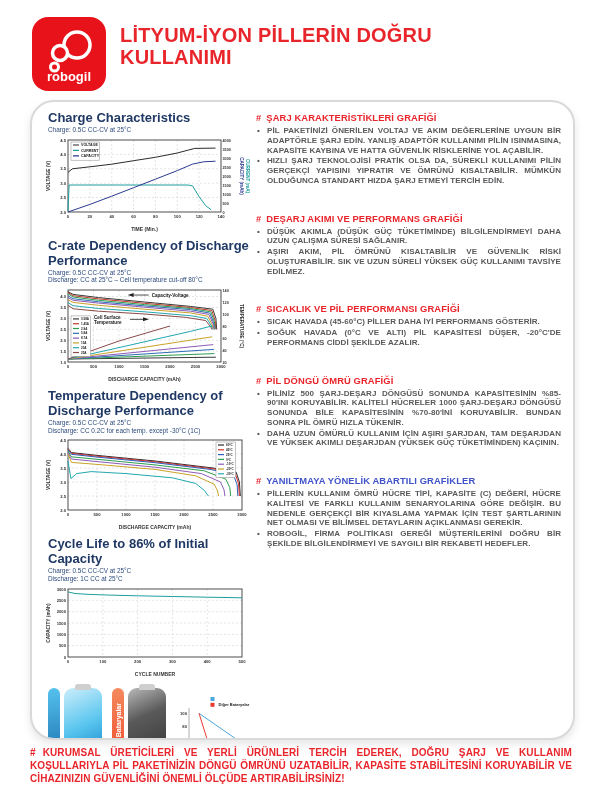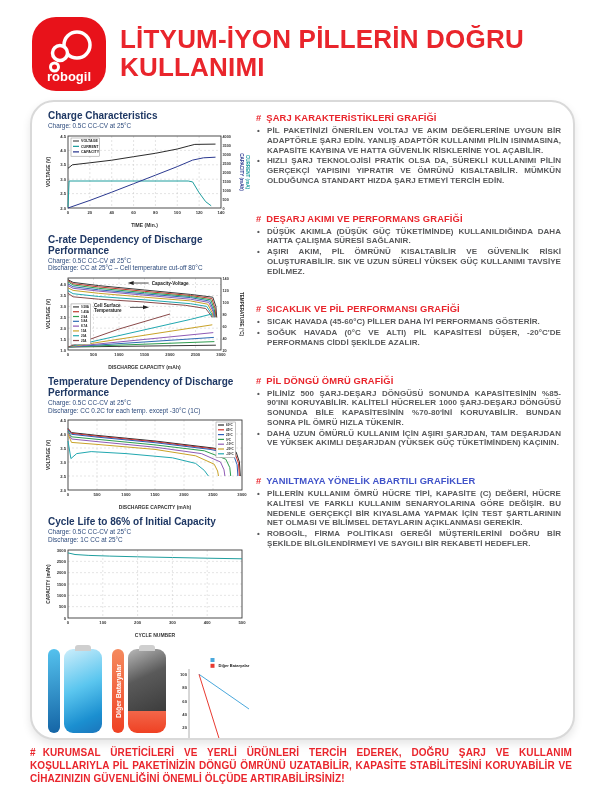--- a/index.html
+++ b/index.html
@@ -3,31 +3,31 @@
 <meta charset="utf-8">
 <style>
   html,body{margin:0;padding:0;background:#ffffff;}
   body{width:600px;height:800px;overflow:hidden;font-family:"Liberation Sans",sans-serif;position:relative;}
   :root{
     --red:#E9252C; --logo_red:#E8121A; --blue_heading:#4053C9; --body_text:#58595B;
     --navy:#1F3864; --sub_navy:#2C4A7C; --card_border:#D9D9D9; --teal:#1F9E9E;
   }
   
   .header{display:flex;align-items:flex-start;padding:17px 20px 0 32px;}
-  .logo{width:74px;height:74px;border-radius:24px;background:var(--logo_red);flex:none;}
-  .title{color:var(--red);font-weight:800;font-size:26px;line-height:1.08;margin:8px 0 0 14px;letter-spacing:.2px;}
+  .logo{width:74px;height:74px;border-radius:16px;background:var(--logo_red);flex:none;}
+  .title{color:var(--red);font-weight:800;font-size:20px;line-height:1.08;margin:8px 0 0 14px;letter-spacing:.2px;}
   
   .card{position:absolute;left:30px;top:100px;width:545px;height:640px;background:#fff;
         border:2px solid var(--card_border);border-radius:24px;box-shadow:0 4px 8px rgba(0,0,0,.10);
         box-sizing:border-box;display:flex;overflow:hidden;}
   .left-col{width:218px;flex:none;padding:8px 0 0 12px;box-sizing:border-box;}
   .right-col{flex:1;padding:10px 12px 0 6px;box-sizing:border-box;}
   
   .chart-block{margin-bottom:5px;}
-  .chart-title{font-size:10px;font-weight:700;color:var(--navy);margin:0 0 1px 4px;}
+  .chart-title{font-size:13px;font-weight:700;color:var(--navy);margin:0 0 1px 4px;}
   .chart-sub{font-size:6.4px;color:var(--sub_navy);margin:0 0 0 4px;line-height:1.2;}
   svg.chart{display:block;margin-top:2px;}
   svg text{font-family:"Liberation Sans",sans-serif;}
   
   .section{margin-bottom:27px;}
   .sec-heading{font-size:9.4px;font-weight:800;color:var(--red);letter-spacing:.1px;margin-bottom:3px;}
   .sec-heading .hash{color:var(--red);margin-right:5px;}
   .sec-heading.blue .h-label{color:var(--blue_heading);text-align:center;}
   ul.bullets{list-style:none;margin:0;padding:0;}
   ul.bullets li{position:relative;padding-left:11px;font-size:8px;font-weight:700;color:var(--body_text);
@@ -359,21 +359,21 @@
         <li>PİL PAKETİNİZİ ÖNERİLEN VOLTAJ VE AKIM DEĞERLERİNE UYGUN BİR ADAPTÖRLE ŞARJ EDİN. YANLIŞ ADAPTÖR KULLANIMI PİLİN ISINMASINA, KAPASİTE KAYBINA VE HATTA GÜVENLİK RİSKLERİNE YOL AÇABİLİR.</li>
         <li>HIZLI ŞARJ TEKNOLOJİSİ PRATİK OLSA DA, SÜREKLİ KULLANIMI PİLİN GERÇEKÇİ YAPISINI YIPRATIR VE ÖMRÜNÜ KISALTABİLİR. MÜMKÜN OLDUĞUNCA STANDART HIZDA ŞARJ ETMEYİ TERCİH EDİN.</li>
       </ul>
     </div>
 
     <div class="section">
       <div class="sec-heading">
         <span class="hash">#</span><span class="h-label">DEŞARJ AKIMI VE PERFORMANS GRAFİĞİ</span>
       </div>
       <ul class="bullets">
-        <li>DÜŞÜK AKIMLA (DÜŞÜK GÜÇ TÜKETİMİNDE) KULLANILDIĞINDA DAHA HATTA ÇALIŞMA SÜRESİ SAĞLANIR.</li>
+        <li>DÜŞÜK AKIMLA (DÜŞÜK GÜÇ TÜKETİMİNDE) BİLGİLENDİRMEYİ DAHA UZUN ÇALIŞMA SÜRESİ SAĞLANIR.</li>
         <li>AŞIRI AKIM, PİL ÖMRÜNÜ KISALTABİLİR VE GÜVENLİK RİSKİ OLUŞTURABİLİR. SIK VE UZUN SÜRELİ YÜKSEK GÜÇ KULLANIMI TAVSİYE EDİLMEZ.</li>
       </ul>
     </div>
 
     <div class="section">
       <div class="sec-heading">
         <span class="hash">#</span><span class="h-label">SICAKLIK VE PİL PERFORMANSI GRAFİĞİ</span>
       </div>
       <ul class="bullets">
         <li>SICAK HAVADA (45-60°C) PİLLER DAHA İYİ PERFORMANS GÖSTERİR.</li>

